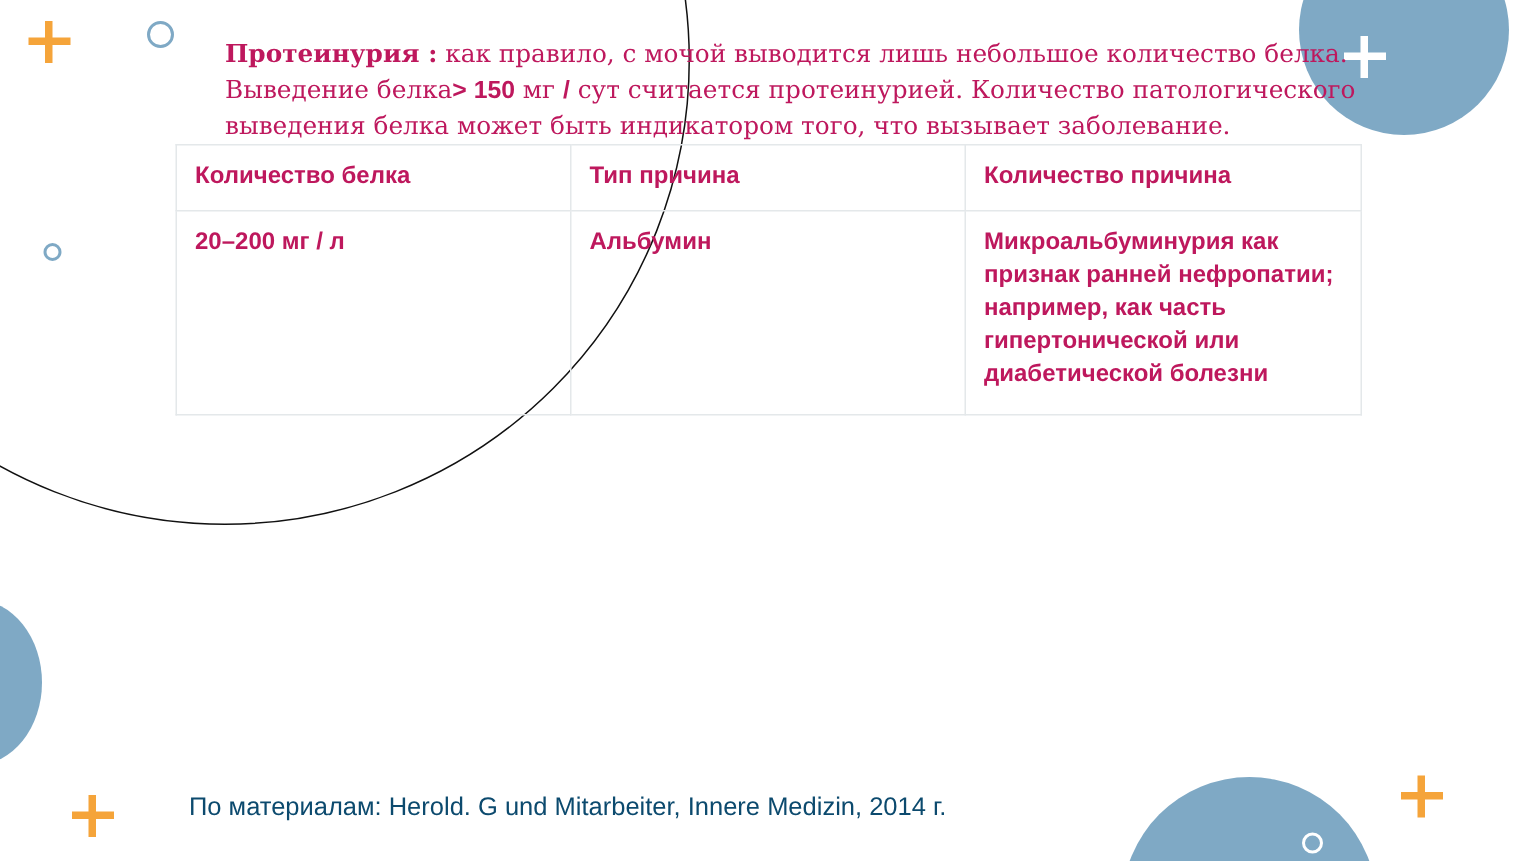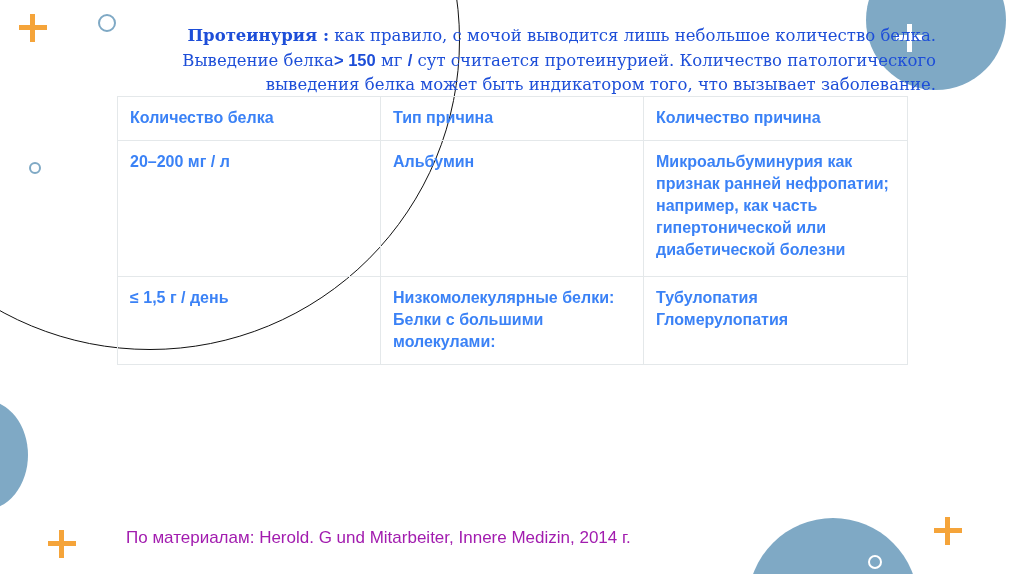--- a/index.html
+++ b/index.html
@@ -6,28 +6,28 @@
   body { width:1024px; height:574px; position:relative; overflow:hidden; background:#ffffff; font-family:"Liberation Sans", sans-serif; }
   .deco { position:absolute; }
   .arc { left:-160px; top:-270px; width:620px; height:620px; border:1.5px solid #111; border-radius:50%; box-sizing:border-box; }
   .blue-circle { border-radius:50%; background:#7fa9c5; }
   .ring { border:2.5px solid #7fa9c5; border-radius:50%; box-sizing:border-box; }
   .plus { width:28px; height:28px; }
   .plus::before, .plus::after { content:""; position:absolute; background:#f5a43a; }
   .plus::before { left:0; top:11px; width:28px; height:5px; }
   .plus::after { left:11px; top:0; width:5px; height:28px; }
   .plus.white::before, .plus.white::after { background:#ffffff; }
-  .title { position:absolute; left:136px; top:24px; width:800px; text-align:right; font-family:"DejaVu Serif", serif; font-size:16.5px; line-height:24px; color:#1d4ed8; }
+  .title { position:absolute; left:150px; top:24px; width:800px; text-align:left; font-family:"DejaVu Serif", serif; font-size:16.5px; line-height:24px; color:#be185d; }
   .title b { font-weight:bold; }
   .title .num { font-family:"Liberation Sans", sans-serif; font-weight:bold; }
-  table { position:absolute; left:117px; top:96px; width:791px; border-collapse:collapse; font-size:16px; color:#3b82f6; }
+  table { position:absolute; left:117px; top:96px; width:791px; border-collapse:collapse; font-size:16px; color:#be185d; }
   td, th { border:1.5px solid #e4e8ea; vertical-align:top; text-align:left; padding:10px 12px; line-height:22px;font-weight:bold; }
   th { font-weight:bold; padding-top:10px; padding-bottom:11px; }
   td.c1 { font-weight:bold; }
-  .src { position:absolute; left:126px; top:528px; font-size:17px; color:#a21caf; }
+  .src { position:absolute; left:126px; top:528px; font-size:17px; color:#0c4a6e; }
 </style>
 </head>
 <body>
 
 <div class="deco arc"></div>
 <div class="deco plus" style="left:19px;top:14px;"></div>
 <div class="deco ring" style="left:98px;top:14px;width:18px;height:18px;"></div>
 <div class="deco ring" style="left:29px;top:162px;width:12px;height:12px;"></div>
 <div class="deco blue-circle" style="left:866px;top:-50px;width:140px;height:140px;"></div>
 <div class="deco plus white" style="left:896px;top:24px;"></div>
@@ -46,23 +46,16 @@
       <tr>
     <th style="width:238px">Количество белка</th>
     <th style="width:238px">Тип причина</th>
     <th>Количество причина</th>
   </tr>
   <tr style="height:136px">
     <td class="c1">20–200 мг / л</td>
     <td>Альбумин</td>
     <td>Микроальбуминурия как признак ранней нефропатии; например, как часть гипертонической или диабетической болезни</td>
   </tr>
-  <tr style="height:88px">
-    <td class="c1">≤ 1,5 г / день</td>
-    <td>Низкомолекулярные белки: Белки с большими молекулами:</td>
-    <td style="white-space:normal;">
-          <span style="display:block;width:150px;">Тубулопатия Гломерулопатия</span>
-        </td>
-  </tr>
 </tbody>
   </table>
 
 <div class="src">По материалам: Herold. G und Mitarbeiter, Innere Medizin, 2014 г.</div>
 
 </body></html>

